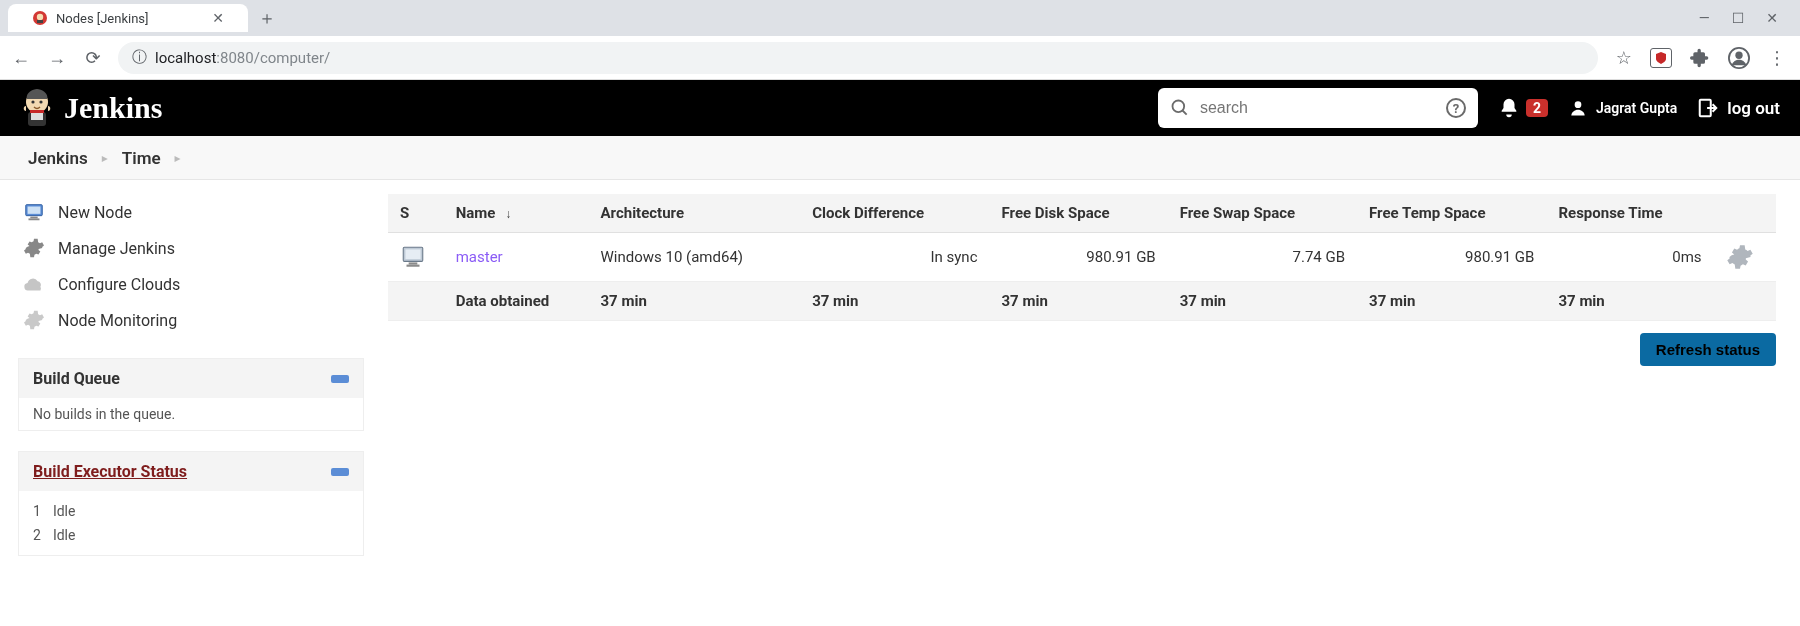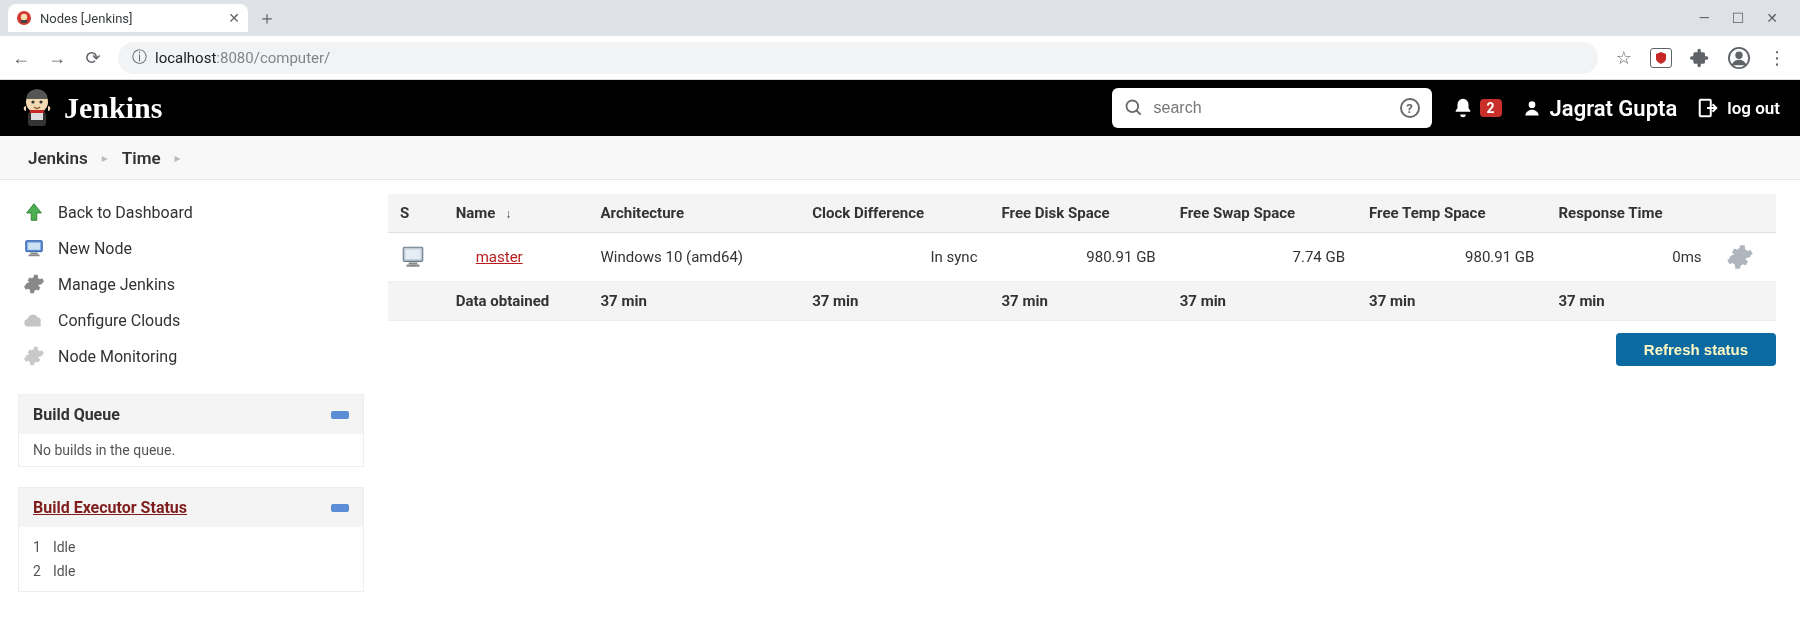--- a/index.html
+++ b/index.html
@@ -1,21 +1,21 @@
 <!DOCTYPE html>
 <html><head>
 <meta charset="utf-8">
 <style>
   * { box-sizing: border-box; margin: 0; padding: 0; }
   body { font-family: -apple-system, BlinkMacSystemFont, "Segoe UI", Roboto, Arial, sans-serif; font-size: 15px; color: #333; background: #fff; width: 1800px; }
 
   
   .browser-chrome { background: #dee1e6; }
   .tab-bar { display: flex; align-items: center; height: 36px; padding: 0 8px; }
-  .tab { display: flex; align-items: center; gap: 8px; background: #fff; border-radius: 8px 8px 0 0; padding: 6px 8px; width: 240px; font-size: 13px; color: #3c4043; }
+  .tab { display: flex; align-items: center; gap: 8px; background: #fff; border-radius: 8px 8px 0 0; padding: 6px 24px; width: 240px; font-size: 13px; color: #3c4043; }
   .tab .favicon { width: 16px; height: 16px; display:inline-flex; }
   .tab-close { margin-left: auto; color: #5f6368; cursor: pointer; font-size: 14px; }
   .new-tab { margin-left: 10px; color: #5f6368; font-size: 18px; cursor: pointer; }
   .win-controls { margin-left: auto; display: flex; gap: 22px; padding-right: 14px; color: #5f6368; }
   .win-controls span { cursor: pointer; font-size:14px; }
 
   .addr-bar { display: flex; align-items: center; height: 44px; background: #fff; padding: 0 10px; gap: 14px; border-bottom: 1px solid #dcdcdc; }
   .nav-btn { color: #5f6368; font-size: 18px; cursor: pointer; width: 22px; text-align:center; }
   .url-box { flex: 1; display: flex; align-items: center; background: #f1f3f4; border-radius: 20px; height: 32px; padding: 0 14px; gap: 8px; color: #5f6368; font-size: 15px; }
   .url-box .url-text { color: #202124; }
@@ -28,21 +28,21 @@
   .jenkins-header { background: #000; color: #fff; display: flex; align-items: center; height: 56px; padding: 0 20px; gap: 20px; }
   .jenkins-logo { display:flex; align-items:center; gap:10px; cursor:pointer; }
   .jenkins-logo .logo-img svg { width:34px; height:40px; }
   .jenkins-brand { font-family: Georgia, "Times New Roman", serif; font-weight: bold; font-size: 30px; }
   .search-box { margin-left:auto; background:#fff; border-radius:6px; height:40px; width:320px; display:flex; align-items:center; padding:0 12px; gap:10px; }
   .search-box input { flex:1; border:none; outline:none; font-size:16px; color:#6a6a6a; }
   .search-box .help-circ { color:#6a6a6a; border:2px solid #6a6a6a; border-radius:50%; width:20px; height:20px; display:flex; align-items:center; justify-content:center; font-size:13px; font-weight:bold; cursor:pointer; }
   .notif { display:flex; align-items:center; gap:6px; cursor:pointer; }
   .notif-bell { font-size:20px; }
   .notif-count { background:#c9302c; color:#fff; border-radius:4px; padding:1px 7px; font-size:14px; font-weight:bold; }
-  .user-block { display:flex; align-items:center; gap:8px; font-weight:600; font-size:22px; cursor:pointer; }
+  .user-block { display:flex; align-items:center; gap:8px; font-weight:600; font-size:14px; cursor:pointer; }
   .logout { display:flex; align-items:center; gap:8px; font-weight:600; font-size:17px; cursor:pointer; }
 
   
   .breadcrumbs { background:#f8f8f8; border-bottom:1px solid #e6e6e6; height:44px; display:flex; align-items:center; padding:0 28px; gap:14px; font-size:17px; }
   .breadcrumbs a { color:#333; text-decoration:none; font-weight:600; cursor:pointer; }
   .crumb-sep { color:#bbb; font-size:12px; }
 
   
   .main-layout { display:flex; }
   .side-col { width:380px; padding: 14px 16px 0 18px; }
@@ -60,27 +60,27 @@
   .pane-header .collapse { margin-left:auto; width:18px; height:8px; background:#5b8dd6; border-radius:2px; cursor:pointer; }
   .pane-body { padding:8px 14px; font-size:14px; color:#555; }
   .exec-row { display:flex; gap:12px; padding:4px 0; font-size:14px; }
 
   
   table.nodes { width:100%; border-collapse:collapse; background:#fff; font-size:15px; }
   table.nodes thead th { background:#f4f4f4; text-align:left; padding:10px 12px; font-weight:700; border-bottom:1px solid #e0e0e0; }
   table.nodes tbody td { padding:10px 12px; border-bottom:1px solid #eee; }
   table.nodes tbody tr.summary td { background:#f4f4f4; font-weight:700; }
   .sort-arrow { color:#444; font-size:12px; margin-left:6px; }
-  .node-link { color:#b91c1c; text-decoration:underline; cursor:pointer;margin-left:20px; }
+  .node-link { color:#8b5cf6; cursor:pointer; }
   .right { text-align:right; }
   .gear-cell { text-align:right; }
   .gear-cell svg { width:28px; height:28px; }
 
   .refresh-wrap { display:flex; justify-content:flex-end; margin-top:12px; }
-  .refresh-btn { background:#0b6aa2; color:#fef9c3; border:none; border-radius:4px; padding:8px 28px; font-size:15px; font-weight:600; cursor:pointer; }
+  .refresh-btn { background:#0b6aa2; color:#000000; border:none; border-radius:4px; padding:8px 16px; font-size:15px; font-weight:600; cursor:pointer; }
 
   
   svg { display:block; }
 </style>
 </head>
 <body>
 
 <div class="browser-chrome">
   <div class="tab-bar">
     <div class="tab">
@@ -200,28 +200,20 @@
   <a>Jenkins</a>
   <span class="crumb-sep">▸</span>
   <a>Time</a>
   <span class="crumb-sep">▸</span>
 </div>
 
 <div class="main-layout">
 
   <div class="side-col">
 
-    <div class="task">
-      <span class="task-icon">
-        <svg viewBox="0 0 24 24" width="22" height="22">
-            <path d="M12 3l8 10h-5v8H9v-8H4z" fill="#4caf50" stroke="#2e7d32" stroke-width="1"></path>
-          </svg>
-      </span>
-      <a>Back to Dashboard</a>
-    </div>
 
     <div class="task">
       <span class="task-icon">
         <svg viewBox="0 0 24 24" width="22" height="22">
             <rect x="3" y="4" width="18" height="12" rx="1" fill="#5b8dd6" stroke="#2a5a9e"></rect>
             <rect x="5" y="6" width="14" height="8" fill="#cde1f5"></rect>
             <rect x="8" y="17" width="8" height="2" fill="#888"></rect>
             <rect x="6" y="19" width="12" height="2" fill="#888"></rect>
           </svg>
       </span>

